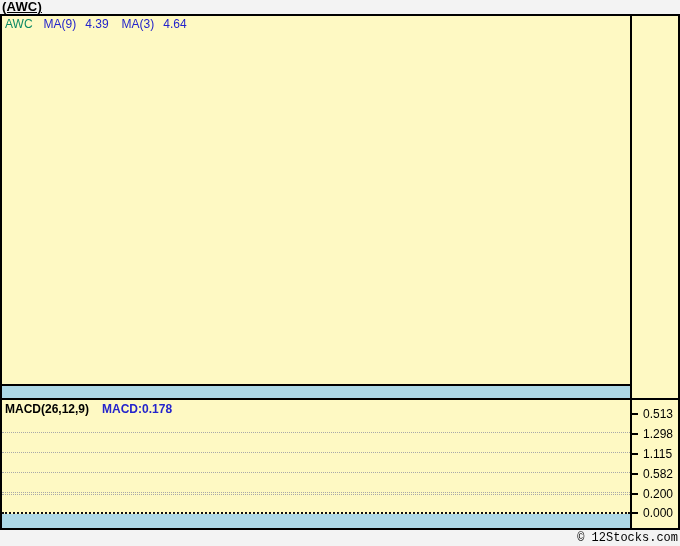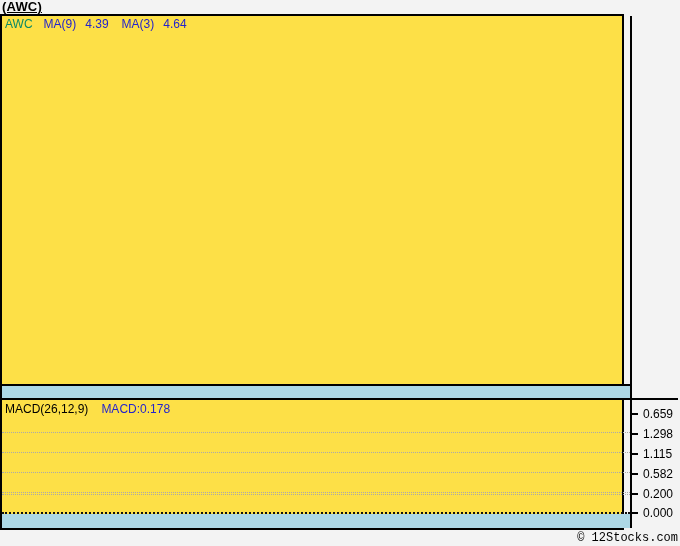--- a/index.html
+++ b/index.html
@@ -11,39 +11,39 @@
     -webkit-font-smoothing:antialiased;
   }
   .page-title{
     position:absolute;top:-1px;left:2px;
     font-size:13px;font-weight:bold;color:#000;
     letter-spacing:0.2px;
     text-decoration:underline;
   }
   .chart{
     position:absolute;top:14px;left:0;
-    width:624px;height:516px;
-    background:#fde047;border:2px solid #000;
+    width:680px;height:516px;
+    background:#fef9c3;border:2px solid #000;
     box-sizing:border-box;
   }
   .inner{position:absolute;top:0;left:0;width:676px;height:512px;}
   
   .axis-vline{position:absolute;left:628px;top:0;width:2px;height:512px;background:#000;}
   
   .price-legend{position:absolute;left:3px;top:1px;font-size:12px;white-space:nowrap;}
   .price-legend .ticker{color:#0c8a65;margin-right:11px;}
   .price-legend .blue{color:#2424cc;}
   .price-legend .gap-s{margin-right:9px;}
   .price-legend .gap-m{margin-right:13px;}
   
   .divider-top{position:absolute;left:0;top:368px;width:628px;height:2px;background:#000;}
   .band-mid{position:absolute;left:0;top:370px;width:628px;height:12px;background:#add8e6;}
   .hline-full{position:absolute;left:0;top:382px;width:676px;height:2px;background:#000;}
   
-  .macd-legend{position:absolute;left:3px;top:386px;font-size:12px;white-space:nowrap;color:#000;}
+  .macd-legend{position:absolute;left:3px;top:386px;font-size:12px;white-space:nowrap;color:#000;font-weight:bold;}
   .macd-legend .blue{color:#2424cc;margin-left:13px;}
   .grid-line{position:absolute;left:0;width:628px;height:0;border-top:1px dotted #a9a9a9;}
   .zero-line{position:absolute;left:0;top:496px;width:628px;height:0;border-top:2px dotted #111;}
   .band-bottom{position:absolute;left:0;top:498px;width:628px;height:14px;background:#add8e6;}
   
   .tick{position:absolute;left:630px;width:6px;height:2px;background:#000;}
   .tick-label{position:absolute;left:641px;font-size:12px;color:#000;white-space:nowrap;}
   .footer{
     position:absolute;top:531px;right:2px;
     font-size:12px;color:#000;white-space:nowrap;font-family:Liberation Mono, monospace;
@@ -80,21 +80,21 @@
 
     <div class="axis-vline"></div>
 
     <div class="tick" style="top:397px"></div>
     <div class="tick" style="top:417px"></div>
     <div class="tick" style="top:437px"></div>
     <div class="tick" style="top:457px"></div>
     <div class="tick" style="top:477px"></div>
     <div class="tick" style="top:496px"></div>
 
-    <div class="tick-label" style="top:391px">0.659</div>
+    <div class="tick-label" style="top:391px">0.513</div>
     <div class="tick-label" style="top:411px">1.298</div>
     <div class="tick-label" style="top:431px">1.115</div>
     <div class="tick-label" style="top:451px">0.582</div>
     <div class="tick-label" style="top:471px">0.200</div>
     <div class="tick-label" style="top:490px">0.000</div>
 
   </div>
 </div>
 
 <div class="footer">© 12Stocks.com</div>

